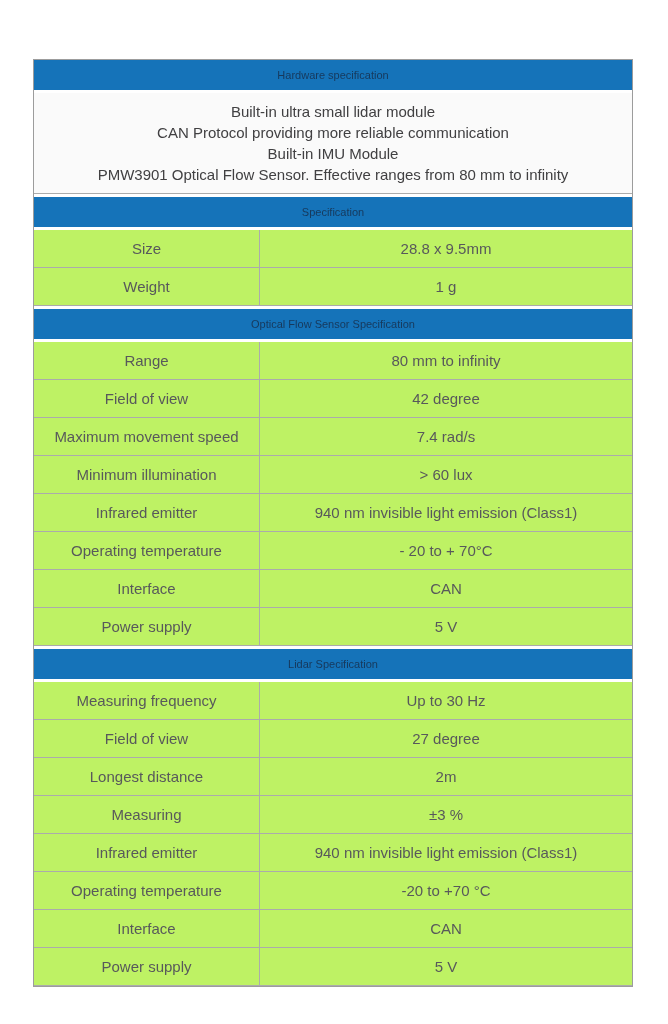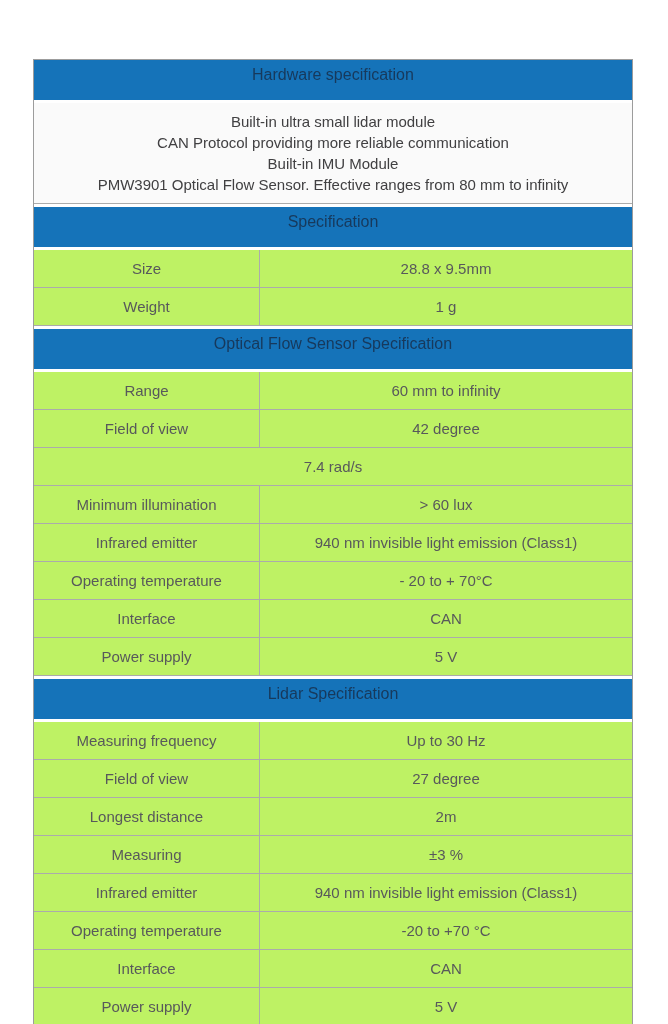--- a/index.html
+++ b/index.html
@@ -18,22 +18,22 @@
     left: 33px;
     top: 59px;
     width: 600px;
     border: 1px solid #9c9c9c;
     background: #ffffff;
   }
   .band {
     background: #1573b9;
     color: #17395c;
     text-align: center;
-    font-size: 16px;
-    height: 40px;
+    font-size: 11px;
+    height: 30px;
     line-height: 30px;
     margin: 3px 0;
     overflow: hidden;
   }
   .section:first-child .band { margin-top: 0; }
   .desc {
     background: #fafafa;
     border-bottom: 1px solid #ababab;
     text-align: center;
     color: #414042;
@@ -90,27 +90,28 @@
           <div class="cell value">1 g</div>
         </div>
       </div>
     </div>
 
     <div class="section">
       <div class="band">Optical Flow Sensor Specification</div>
       <div class="rows">
         <div class="row">
           <div class="cell label">Range</div>
-          <div class="cell value">60 mm to infinity</div>
+          <div class="cell value">80 mm to infinity</div>
         </div>
         <div class="row">
           <div class="cell label">Field of view</div>
           <div class="cell value">42 degree</div>
         </div>
         <div class="row">
+          <div class="cell label">Maximum movement speed</div>
           <div class="cell value">7.4 rad/s</div>
         </div>
         <div class="row">
           <div class="cell label">Minimum illumination</div>
           <div class="cell value">&gt; 60 lux</div>
         </div>
         <div class="row">
           <div class="cell label">Infrared emitter</div>
           <div class="cell value">940 nm invisible light emission (Class1)</div>
         </div>

